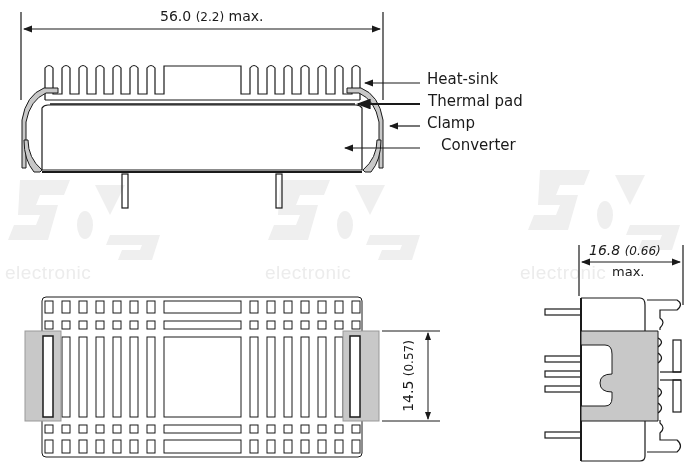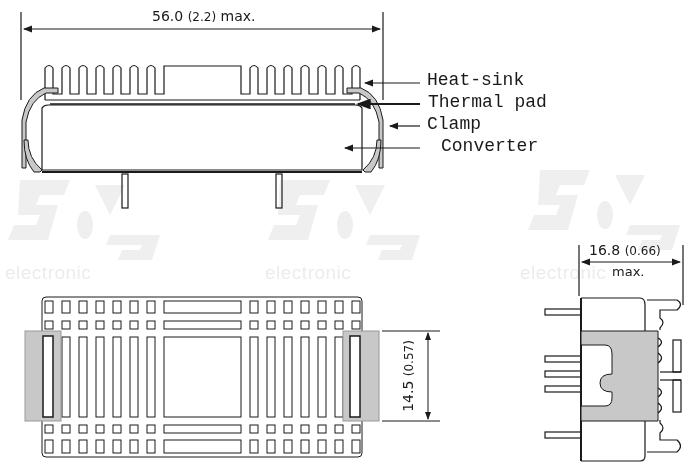--- a/index.html
+++ b/index.html
@@ -1,21 +1,21 @@
 <!DOCTYPE html>
 <html><head>
 <meta charset="utf-8">
 <style>
   html, body { margin:0; padding:0; background:#ffffff; }
   body { width:700px; height:470px; position:relative; overflow:hidden;
          font-family:"DejaVu Sans", "Liberation Sans", sans-serif; color:#1a1a1a; }
   .wm { position:absolute; font-family:"Liberation Sans", sans-serif; color:#ececec;
         font-size:19px; letter-spacing:0.5px; }
   svg { position:absolute; left:0; top:0; }
-  .lbl { position:absolute; font-size:18px; color:#1a1a1a; white-space:nowrap;font-family:Liberation Mono, monospace; }
+  .lbl { position:absolute; font-size:15px; color:#1a1a1a; white-space:nowrap; }
   .dim { position:absolute; font-size:14px; color:#1a1a1a; white-space:nowrap; }
   .dim small { font-size:12px; }
 </style>
 </head>
 <body>
 
 <div>
   <svg width="700" height="470">
     <g fill="#efefef">
 
@@ -192,33 +192,33 @@
     <rect x="673" y="340" width="8" height="32"></rect>
     <rect x="673" y="380" width="8" height="32"></rect>
     <line x1="660" y1="372" x2="681" y2="372"></line>
     <line x1="660" y1="380" x2="681" y2="380"></line>
   </g>
   <g fill="#c8c8c8" stroke="#1a1a1a" stroke-width="1">
     <path d="M581 331 L658 331 L658 421 L581 421 L581 406 L605 406 Q612 406 612 398 L612 392 Q600 392 600 383 Q600 374 612 374 L612 354 Q612 345 605 345 L581 345 Z"></path>
   </g>
 </svg>
 
-<div class="dim" style="left:152px; top:8px;">
+<div class="dim" style="left:160px; top:8px;">
   <span>56.0</span>
   <small>(2.2)</small>
   <span>max.</span>
 </div>
 
 <div class="lbl" style="left:427px; top:70px;">Heat-sink</div>
 <div class="lbl" style="left:428px; top:92px;">Thermal pad</div>
 <div class="lbl" style="left:427px; top:114px;">Clamp</div>
 <div class="lbl" style="left:441px; top:136px;">Converter</div>
 
 <div class="dim" style="left:372px; top:368px; transform:rotate(-90deg); transform-origin:center;">
   <span>14.5</span>
   <small>(0.57)</small>
 </div>
 
-<div class="dim" style="left:589px; top:242px;">
+<div class="dim" style="left:589px; top:242px;font-style:italic;">
   <span>16.8</span>
   <small>(0.66)</small>
 </div>
 <div class="dim" style="left:612px; top:264px; font-size:13px;">max.</div>
 
 </body></html>

